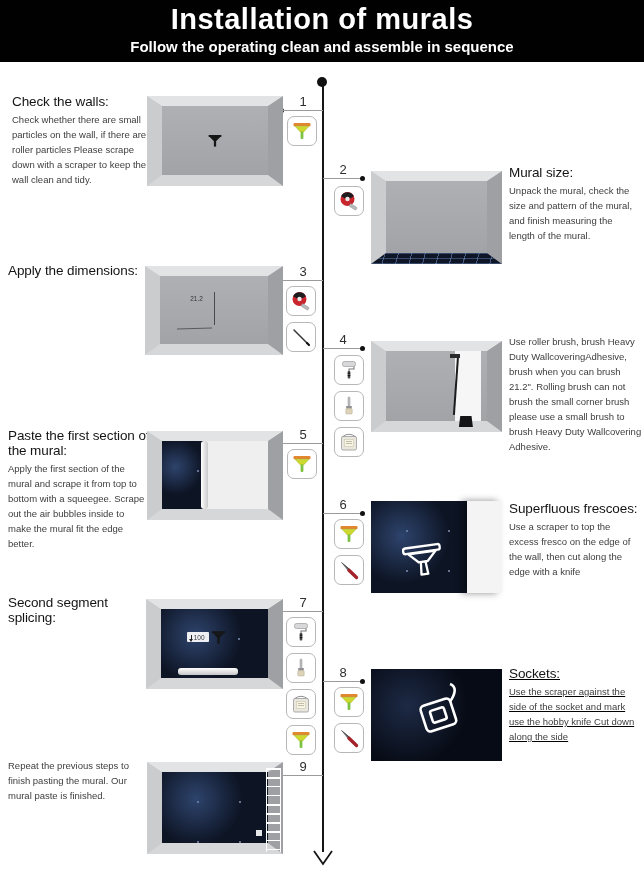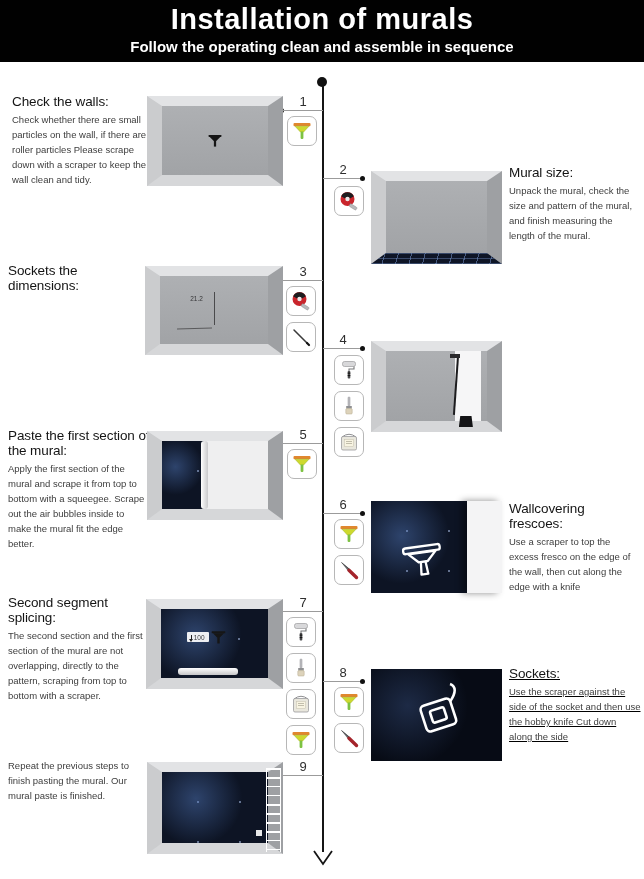--- a/index.html
+++ b/index.html
@@ -191,21 +191,21 @@
     <div class="floor2"></div>
   </div>
   <div class="txt" style="left:509px; top:165px; width:132px;">
     <h3>Mural size:</h3>
     <p>Unpack the mural, check the size and pattern of the mural, and finish measuring the length of the mural.</p>
   </div>
 
   <div class="conn" style="left:283px; top:280px;"></div>
   <div class="num" style="left:283px; top:264px;">3</div>
   <div class="txt" style="left:8px; top:263px; width:141px;">
-    <h3>Sockets the dimensions:</h3>
+    <h3>Apply the dimensions:</h3>
   </div>
   <div class="room" style="left:145px; top:266px; width:138px; height:89px;">
     <div class="prop" style="left:50%; top:24%; width:1px; height:48%; background:#4a4a4c;"></div>
     <div class="prop annot" style="left:28%; top:28%;">21.2</div>
     <div class="prop" style="left:16%; top:76%; width:32%; height:1px; background:#5a5a5c; transform:rotate(-2deg);"></div>
   </div>
   <div class="tool-stack" style="left:286px; top:286px;">
       <div class="tool-box">
         <svg viewBox="0 0 24 24">
           <use href="#icon-tape-measure"></use>
@@ -238,20 +238,21 @@
         </svg>
       </div>
     </div>
   <div class="room" style="left:371px; top:341px; width:131px; height:91px;">
     <div class="prop" style="right:6%; top:0; bottom:0; width:26%; background:#f6f6f7;"></div>
     <div class="prop" style="right:30%; top:6%; width:2px; height:86%; background:#1c1c1e; transform:rotate(4deg);"></div>
     <div class="prop" style="right:27%; top:4%; width:10px; height:4px; background:#2a2a2c;"></div>
     <div class="prop" style="right:14%; bottom:-6px; width:14px; height:11px; background:#141416; clip-path:polygon(10% 0,90% 0,100% 100%,0 100%);"></div>
   </div>
   <div class="txt" style="left:509px; top:334px; width:133px;">
+    <p>Use roller brush, brush Heavy Duty WallcoveringAdhesive, brush when you can brush 21.2". Rolling brush can not brush the small corner brush please use a small brush to brush Heavy Duty Wallcovering Adhesive.</p>
   </div>
 
   <div class="conn" style="left:283px; top:443px;"></div>
   <div class="num" style="left:283px; top:427px;">5</div>
   <div class="txt" style="left:8px; top:428px; width:142px;">
     <h3>Paste the first section of the mural:</h3>
     <p>Apply the first section of the mural and scrape it from top to bottom with a squeegee. Scrape out the air bubbles inside to make the mural fit the edge better.</p>
   </div>
   <div class="room" style="left:147px; top:431px; width:136px; height:89px; background:#efeff0;">
     <div class="prop starry" style="left:0; top:0; bottom:0; width:40%;"></div>
@@ -281,29 +282,28 @@
       </div>
     </div>
   <div class="room" style="left:371px; top:501px; width:131px; height:92px;">
     <div class="prop starry" style="left:-15px; top:-10px; bottom:-11px; right:20%;"></div>
     <div class="prop" style="right:-15px; top:-10px; bottom:-11px; width:calc(20% + 15px); background:#f4f4f5; box-shadow:-5px 0 7px rgba(0,0,0,0.45);"></div>
     <svg class="prop" style="left:14%; bottom:6%; width:46px; height:35px; transform:rotate(-8deg);" viewBox="0 0 40 30">
         <use href="#glyph-squeegee-outline"></use>
       </svg>
   </div>
   <div class="txt" style="left:509px; top:501px; width:132px;">
-    <h3>Wallcovering frescoes:</h3>
+    <h3>Superfluous frescoes:</h3>
     <p>Use a scraper to top the excess fresco on the edge of the wall, then cut along the edge with a knife</p>
   </div>
 
   <div class="conn" style="left:283px; top:611px;"></div>
   <div class="num" style="left:283px; top:595px;">7</div>
   <div class="txt" style="left:8px; top:595px; width:142px;">
     <h3>Second segment splicing:</h3>
-    <p>The second section and the first section of the mural are not overlapping, directly to the pattern, scraping from top to bottom with a scraper.</p>
   </div>
   <div class="room" style="left:146px; top:599px; width:137px; height:90px;">
     <div class="prop starry" style="inset:0;"></div>
     <div class="prop" style="left:16%; bottom:5%; width:56%; height:7px; border-radius:3px; background:linear-gradient(180deg,#ffffff,#c6c6c8);"></div>
     <div class="prop" style="left:24%; top:34%; width:22px; height:10px; background:rgba(255,255,255,0.92); border-radius:1px; display:flex; align-items:center; justify-content:center;">
       <span class="arrow-dn"></span>
       <span class="annot" style="position:static;">100</span>
     </div>
     <svg class="prop" style="left:46%; top:30%; width:17px; height:15px;" viewBox="0 0 20 16">
         <use href="#glyph-squeegee-black"></use>
@@ -347,21 +347,21 @@
         </svg>
       </div>
     </div>
   <div class="flat starry-dark" style="left:371px; top:669px; width:131px; height:92px;">
     <svg style="position:absolute; left:30%; top:14%; width:62px; height:62px;" viewBox="0 0 60 60">
         <use href="#glyph-socket"></use>
       </svg>
   </div>
   <div class="txt" style="left:509px; top:666px; width:132px;text-decoration:underline;">
     <h3>Sockets:</h3>
-    <p>Use the scraper against the side of the socket and then use the hobby knife Cut down along the side</p>
+    <p>Use the scraper against the side of the socket and mark use the hobby knife Cut down along the side</p>
   </div>
 
   <div class="conn" style="left:283px; top:775px;"></div>
   <div class="num" style="left:283px; top:759px;">9</div>
   <div class="txt" style="left:8px; top:758px; width:142px;">
     <p>Repeat the previous steps to finish pasting the mural. Our mural paste is finished.</p>
   </div>
   <div class="room" style="left:147px; top:762px; width:136px; height:92px;">
     <div class="prop starry" style="inset:0;"></div>
     <div class="prop" style="right:6%; bottom:10%; width:6px; height:6px; background:rgba(255,255,255,0.9);"></div>

